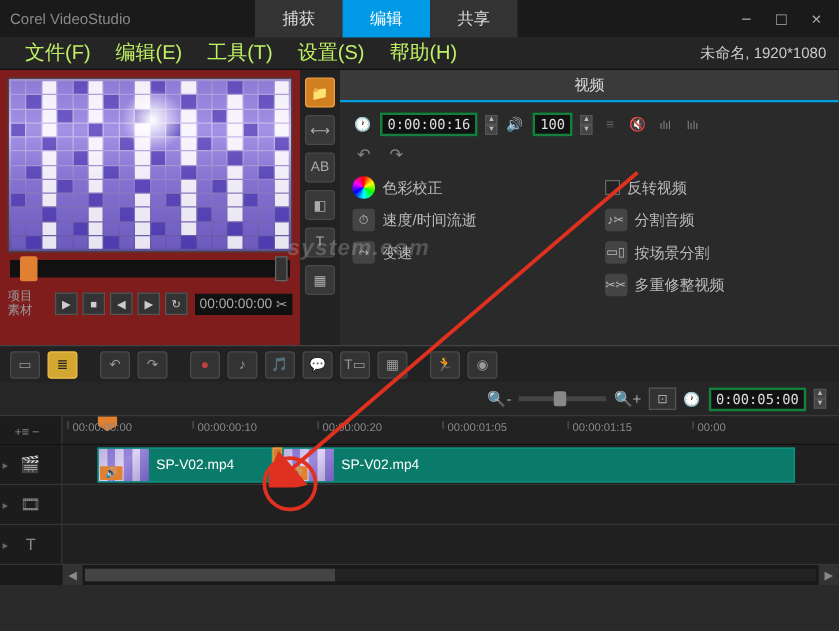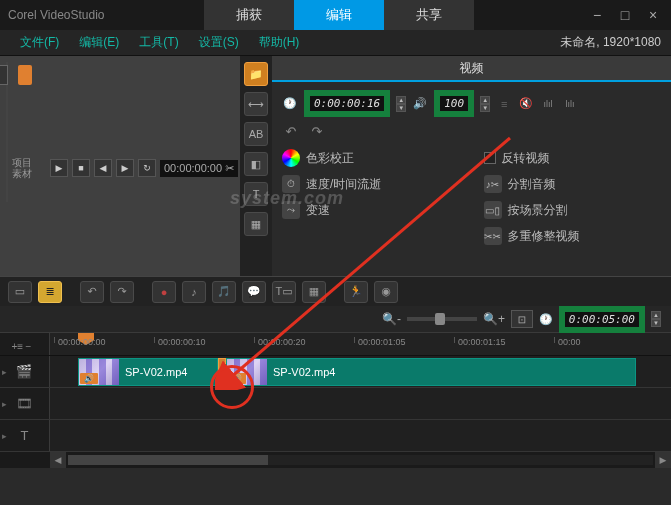--- a/index.html
+++ b/index.html
@@ -1,32 +1,32 @@
 <!DOCTYPE html>
 <html><head>
 <meta charset="utf-8">
 <style>
 * { margin: 0; padding: 0; box-sizing: border-box; font-family: "Microsoft YaHei", Arial, sans-serif; }
 body { background: #2a2a2a; color: #ccc; width: 671px; height: 505px; overflow: hidden; font-size: 11px; position: relative; }
 
 .titlebar { height: 30px; background: #1a1a1a; display: flex; align-items: center; padding: 0 8px; gap: 16px; }
 .app-title { color: #888; font-size: 12px; flex: 0 0 180px; overflow: hidden; }
 .main-tabs { display: flex; height: 100%; }
-.main-tab { padding: 0 32px; display: flex; align-items: center; color: #ddd; font-size: 13px; cursor: pointer; }
+.main-tab { padding: 0 22px; display: flex; align-items: center; color: #ddd; font-size: 13px; cursor: pointer; }
 .main-tab.active { background: #0099e5; color: #fff; }
 .main-tab:not(.active) { background: #333; }
 .win-controls { margin-left: auto; display: flex; gap: 8px; }
 .win-btn { width: 20px; height: 18px; color: #aaa; display: flex; align-items: center; justify-content: center; cursor: pointer; font-size: 14px; }
 
 .menubar { height: 26px; background: #252525; display: flex; align-items: center; padding: 0 10px; border-bottom: 1px solid #111; }
-.menu-item { padding: 0 10px; color: #14b8a6; font-size: 12px; cursor: pointer; }
+.menu-item { padding: 0 10px; color: #bef264; font-size: 16px; cursor: pointer; }
 .proj-info { margin-left: auto; color: #ccc; font-size: 12px; }
 
 .workspace { display: flex; height: 220px; }
-.preview-pane { width: 240px; background: #404040; padding: 6px; display: flex; flex-direction: row; }
+.preview-pane { width: 240px; background: #7f1d1d; padding: 6px; display: flex; flex-direction: column; }
 .preview-screen { width: 100%; height: 140px; background: linear-gradient(180deg, #a090d0 0%, #d0c0f0 30%, #907fc5 60%, #6050a0 100%); position: relative; border: 1px solid #444; overflow: hidden; }
 .mosaic { position: absolute; inset: 0; display: grid; grid-template-columns: repeat(18, 1fr); grid-template-rows: repeat(12, 1fr); gap: 1px; padding: 2px; }
 .mosaic div { background: rgba(120,100,220,0.5); }
 .mosaic div:nth-child(3n) { background: rgba(255,255,255,0.85); }
 .mosaic div:nth-child(5n) { background: rgba(70,50,180,0.7); }
 .glow { position: absolute; top: 8px; left: 40%; width: 50px; height: 50px; background: radial-gradient(circle,#fff 0%,rgba(255,255,255,0) 70%); }
 
 .scrub { height: 14px; margin: 6px 2px; background: #111; position: relative; }
 .scrub-handle { position: absolute; top: -3px; left: 8px; width: 14px; height: 20px; background: #e08030; border-radius: 2px; }
 .scrub-end { position: absolute; top: -3px; right: 2px; width: 10px; height: 20px; border: 1px solid #666; background: #333; }
@@ -40,21 +40,21 @@
 .tool-col .ticon { width: 24px; height: 24px; background: #383838; border: 1px solid #4a4a4a; border-radius: 3px; display: flex; align-items: center; justify-content: center; color: #aaa; font-size: 11px; cursor: pointer; }
 .tool-col .ticon.sel { background: #d08020; border-color: #f0a040; }
 
 .props { flex: 1; display: flex; flex-direction: column; }
 .prop-tabs { height: 26px; display: flex; }
 .prop-tab { flex: 1; background: #3a3a3a; display: flex; align-items: center; justify-content: center; color: #ddd; font-size: 12px; border-bottom: 2px solid #555; cursor: pointer; }
 .prop-tab.active { border-bottom-color: #00a0e0; }
 .prop-body { flex: 1; padding: 8px 10px; background: #2a2a2a; }
 .dur-row { display: flex; align-items: center; gap: 6px; margin-bottom: 6px; }
 .dur-row .ic { width: 16px; height: 16px; display: flex; align-items: center; justify-content: center; color: #888; font-size: 11px; }
-.tc-input { background: #111; border: 6px solid #15803d; padding: 1px 4px; color: #ddd; font-family: monospace; font-size: 11px; font-style: italic; }
+.tc-input { background: #111; border: 2px solid #15803d; padding: 1px 4px; color: #ddd; font-family: monospace; font-size: 11px; }
 .spin { width: 10px; height: 16px; display: flex; flex-direction: column; }
 .spin div { flex: 1; background: #444; border: 1px solid #555; font-size: 6px; color: #bbb; display: flex; align-items: center; justify-content: center; cursor: pointer; }
 .rot-row { display: flex; gap: 8px; margin-bottom: 10px; }
 .rot-btn { width: 18px; height: 16px; color: #888; font-size: 13px; cursor: pointer; display: flex; align-items: center; justify-content: center; }
 .opt-grid { display: grid; grid-template-columns: 1fr 1fr; gap: 8px 24px; }
 .opt-item { display: flex; align-items: center; gap: 6px; color: #bbb; font-size: 12px; cursor: pointer; }
 .opt-item .oicon { width: 18px; height: 18px; background: #444; border-radius: 3px; display: flex; align-items: center; justify-content: center; font-size: 10px; }
 .chk { width: 12px; height: 12px; border: 1px solid #666; background: #222; }
 
 .tl-toolbar { height: 30px; background: #222; border-top: 1px solid #444; display: flex; align-items: center; padding: 0 8px; gap: 6px; }

